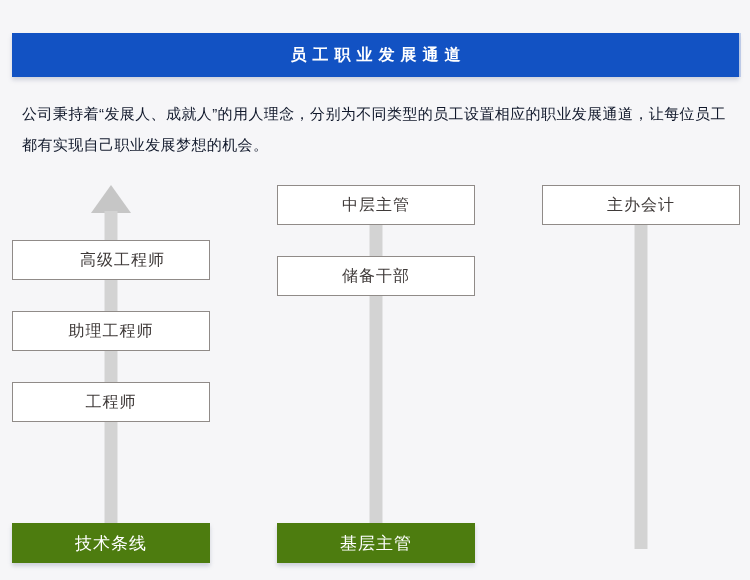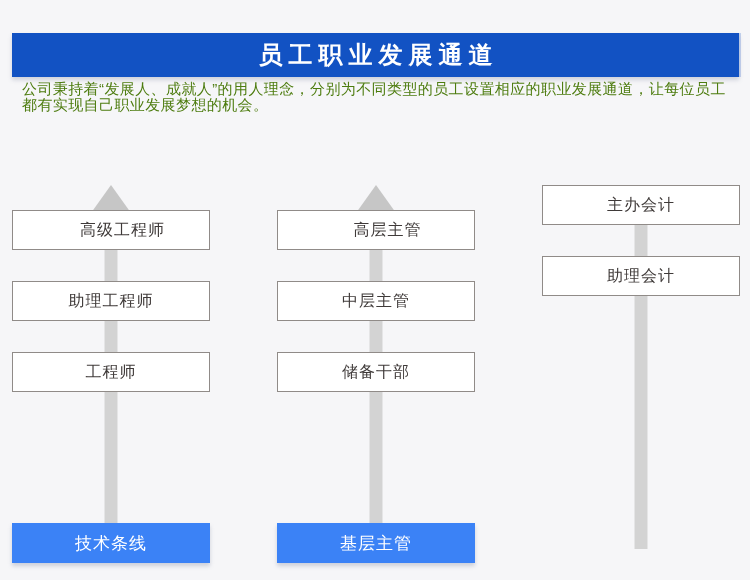--- a/index.html
+++ b/index.html
@@ -15,34 +15,34 @@
   .banner {
     position: absolute;
     left: 12px; top: 33px;
     width: 727px; height: 44px;
     background: #1252c3;
     display: flex; align-items: center; justify-content: center;
     box-shadow: 0 3px 4px rgba(110,120,150,0.28), 2px 0 0 rgba(190,205,235,0.9);
   }
   .banner-title {
     color: #ffffff;
-    font-size: 24px;
+    font-size: 16px;
     font-weight: bold;
     letter-spacing: 6px;
     text-indent: 6px;
   }
 
   
   .intro {
     position: absolute;
-    left: 22px; top: 81px;
+    left: 22px; top: 98px;
     width: 710px;
-    color: #4d7c0f;
+    color: #0f172a;
     font-size: 15px;
-    line-height: 16px;
+    line-height: 31px;
     letter-spacing: 0.4px;
   }
 
   
   .diagram {
     position: absolute;
     left: 12px; top: 185px;
     width: 728px; height: 378px;
     display: flex;
     justify-content: space-between;
@@ -78,29 +78,29 @@
     z-index: 1;
     height: 40px;
     margin-bottom: 31px;
     background: #ffffff;
     border: 1px solid #908b88;
     display: flex; align-items: center; justify-content: center;
     font-size: 16px;
     color: #3f3a39;
     letter-spacing: 1px;
   }
-  .level-box.first { margin-top: 25px; padding-left: 23px; }
+  .level-box.first { margin-top: 55px; padding-left: 23px; }
   
 
   .category-box {
     position: absolute;
     z-index: 1;
     left: 0; right: 0; bottom: 0;
     height: 40px;
-    background: #3b82f6;
+    background: #4d7c0f;
     display: flex; align-items: center; justify-content: center;
     font-size: 17px;
     color: #ffffff;
     letter-spacing: 1px;
     box-shadow: 0 3px 4px rgba(110,120,150,0.3);
   }
 </style>
 </head>
 <body>
 
@@ -117,26 +117,24 @@
     <div class="arrow-shaft"></div>
     <div class="level-box first">高级工程师</div>
     <div class="level-box">助理工程师</div>
     <div class="level-box">工程师</div>
     <div class="category-box">技术条线</div>
   </div>
 
   <div class="column">
     <div class="arrow-head"></div>
     <div class="arrow-shaft"></div>
-    <div class="level-box first">高层主管</div>
     <div class="level-box">中层主管</div>
     <div class="level-box">储备干部</div>
     <div class="category-box">基层主管</div>
   </div>
 
   <div class="column">
     <div class="arrow-head"></div>
     <div class="arrow-shaft"></div>
     <div class="level-box">主办会计</div>
-    <div class="level-box">助理会计</div>
   </div>
 
 </div>
 
 </body></html>

